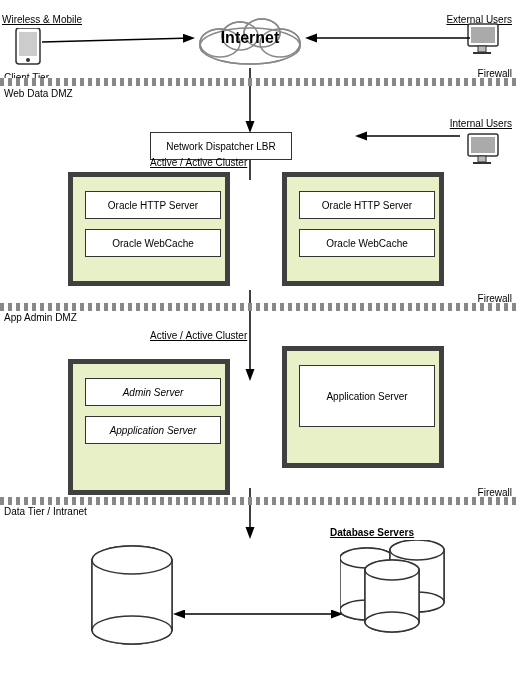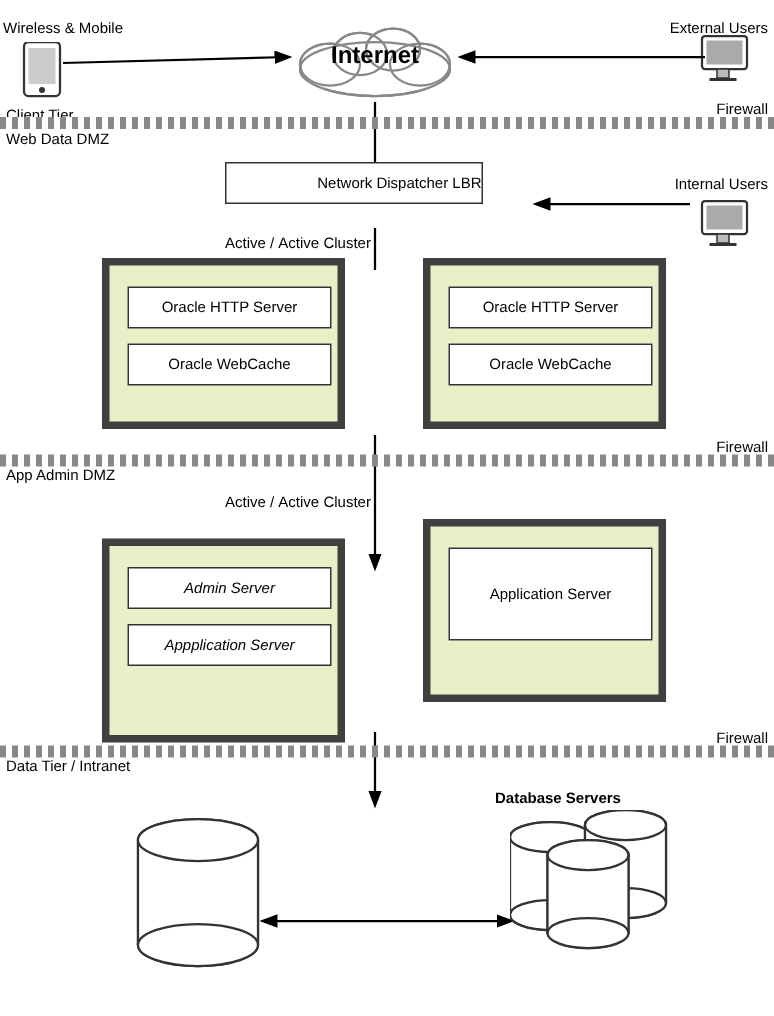--- a/index.html
+++ b/index.html
@@ -88,20 +88,21 @@
       border: 5px solid #404040;
       background: #e8f0c8;
     }
 
     
     .label {
       position: absolute;
       font-size: 10px;
       color: #000;
       text-align: center;
+      text-decoration: underline;
     }
   </style>
 </head>
 <body>
 
 <div class="diagram">
 
   <div class="cloud">
     <svg width="120" height="60" viewBox="0 0 120 60">
       <ellipse cx="60" cy="38" rx="50" ry="18" fill="white" stroke="#888" stroke-width="1.5"></ellipse>
@@ -171,21 +172,21 @@
     </defs>
   </svg>
 
   <div class="tier-label" style="left:4px; top:72px;">Client Tier</div>
 
   <div class="firewall-stripe" style="top:78px;"></div>
   <div class="firewall-label" style="top:68px;">Firewall</div>
 
   <div class="tier-label" style="left:4px; top:88px;">Web Data DMZ</div>
 
-  <div class="box" style="left:150px; top:108px; width:172px; height:28px;justify-content:flex-end;">
+  <div class="box" style="left:150px; top:132px; width:142px; height:28px;">
     <span>Network Dispatcher LBR</span>
   </div>
 
   <div class="label" style="right:4px; top:118px;">Internal Users</div>
 
   <div style="position:absolute;right:10px;top:132px;">
     <svg width="40" height="38" viewBox="0 0 40 38">
       <rect x="2" y="2" width="30" height="22" rx="2" fill="white" stroke="#333" stroke-width="1.5"></rect>
       <rect x="5" y="5" width="24" height="16" fill="#aaa"></rect>
       <rect x="12" y="24" width="8" height="6" fill="#bbb" stroke="#333" stroke-width="1"></rect>

